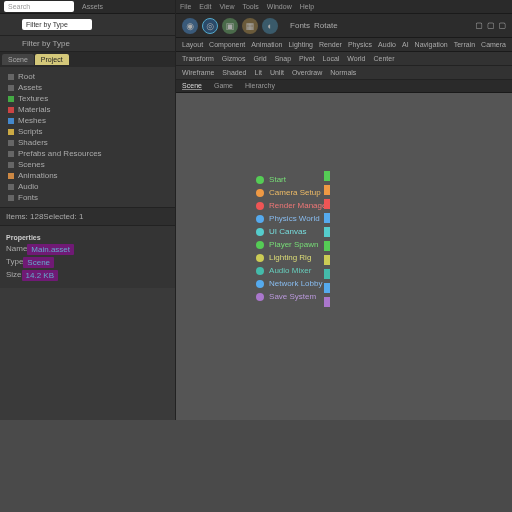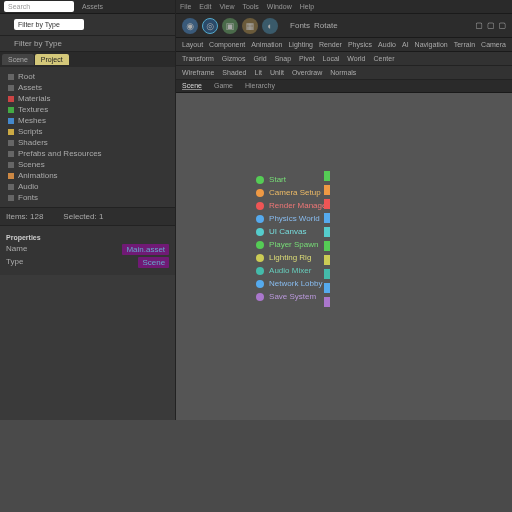--- a/index.html
+++ b/index.html
@@ -2,39 +2,39 @@
 <html><head>
 <meta charset="utf-8">
 <style>
 *{margin:0;padding:0;box-sizing:border-box;font-family:Arial,sans-serif;font-size:8px;color:#aaa}
 body{background:#4a4a4a;width:512px;height:512px;overflow:hidden}
 .app{display:flex;height:420px}
 .sidebar{width:180px;background:#3a3a3a;display:flex;flex-direction:column;border-right:1px solid #222}
 .main{flex:1;background:#3c3c3c;display:flex;flex-direction:column}
 .topbar{height:14px;background:#2a2a2a;display:flex;align-items:center;padding:0 4px;gap:8px;border-bottom:1px solid #1a1a1a}
 .topbar span{font-size:7px;color:#999}
-.section{padding:3px 14px;background:#333;border-bottom:1px solid #222}
+.section{padding:3px 22px;background:#333;border-bottom:1px solid #222}
 .section-header{font-size:7px;color:#ccc;padding:2px 0;font-weight:bold}
 .input-box{background:#fff;color:#333;padding:2px 4px;border-radius:2px;margin:2px 0;font-size:7px;width:70px;display:inline-block}
 .tab-row{display:flex;gap:1px;background:#2a2a2a;padding:2px}
 .tab{background:#444;padding:2px 6px;font-size:7px;border-radius:2px 2px 0 0}
 .tab.active{background:#d4c87a;color:#222}
 .tree{padding:4px 8px;background:#353535}
 .tree-item{display:flex;align-items:center;gap:4px;padding:1px 0;font-size:7px}
 .tree-item .sq{width:6px;height:6px;background:#666}
 .tree-item .sq.r{background:#c44}
 .tree-item .sq.g{background:#4a4}
 .tree-item .sq.b{background:#48c}
 .tree-item .sq.y{background:#ca4}
 .tree-item .sq.o{background:#c84}
 .props{padding:6px;background:#343434;border-top:1px solid #222}
-.prop-row{display:flex;justify-content:space-between;padding:1px 0;font-size:7px}
+.prop-row{display:flex;justify-content:flex-start;padding:1px 0;font-size:7px}
 .prop-row .val{color:#6ac;background:#701a75;padding:1px 4px;border-radius:1px}
 .stats{padding:4px 6px;background:#2e2e2e;border-top:1px solid #222}
-.stats-row{display:flex;gap:20px;font-size:7px;color:#888}
+.stats-row{display:flex;gap:0;font-size:7px;color:#888}
 .main-toolbar{height:24px;background:#2c2c2c;display:flex;align-items:center;padding:0 6px;gap:4px;border-bottom:1px solid #1a1a1a}
 .tool-icon{width:16px;height:16px;border-radius:8px;display:flex;align-items:center;justify-content:center;font-size:9px}
 .ti1{background:#3a5a7a}
 .ti2{background:#2a4a6a;border:1px solid #5ac}
 .ti3{background:#4a6a4a}
 .ti4{background:#6a5a3a}
 .ti5{background:#3a5a6a}
 .ribbon{background:#2e2e2e;padding:3px 6px;display:flex;gap:6px;border-bottom:1px solid #1a1a1a}
 .ribbon span{font-size:7px;color:#aaa}
 .subbar{background:#323232;padding:3px 6px;display:flex;gap:8px;border-bottom:1px solid #222}
@@ -73,26 +73,26 @@
     <div class="tree" id="tree">
         <div class="tree-item">
           <div class="sq "></div>
           <span>Root</span>
         </div>
         <div class="tree-item">
           <div class="sq "></div>
           <span>Assets</span>
         </div>
         <div class="tree-item">
+          <div class="sq g"></div>
+          <span>Textures</span>
+        </div>
+        <div class="tree-item">
           <div class="sq r"></div>
           <span>Materials</span>
-        </div>
-        <div class="tree-item">
-          <div class="sq g"></div>
-          <span>Textures</span>
         </div>
         <div class="tree-item">
           <div class="sq b"></div>
           <span>Meshes</span>
         </div>
         <div class="tree-item">
           <div class="sq y"></div>
           <span>Scripts</span>
         </div>
         <div class="tree-item">
@@ -129,20 +129,24 @@
     <div class="props">
       <div class="section-header">Properties</div>
       <div id="props">
           <div class="prop-row">
             <span>Name</span>
             <span class="val">Main.asset</span>
           </div>
           <div class="prop-row">
             <span>Type</span>
             <span class="val">Scene</span>
+          </div>
+          <div class="prop-row">
+            <span>Size</span>
+            <span class="val">14.2 KB</span>
           </div>
         </div>
     </div>
   </div>
 
   <div class="main">
     <div class="topbar" id="topmenu">
         <span>File</span>
         <span>Edit</span>
         <span>View</span>

